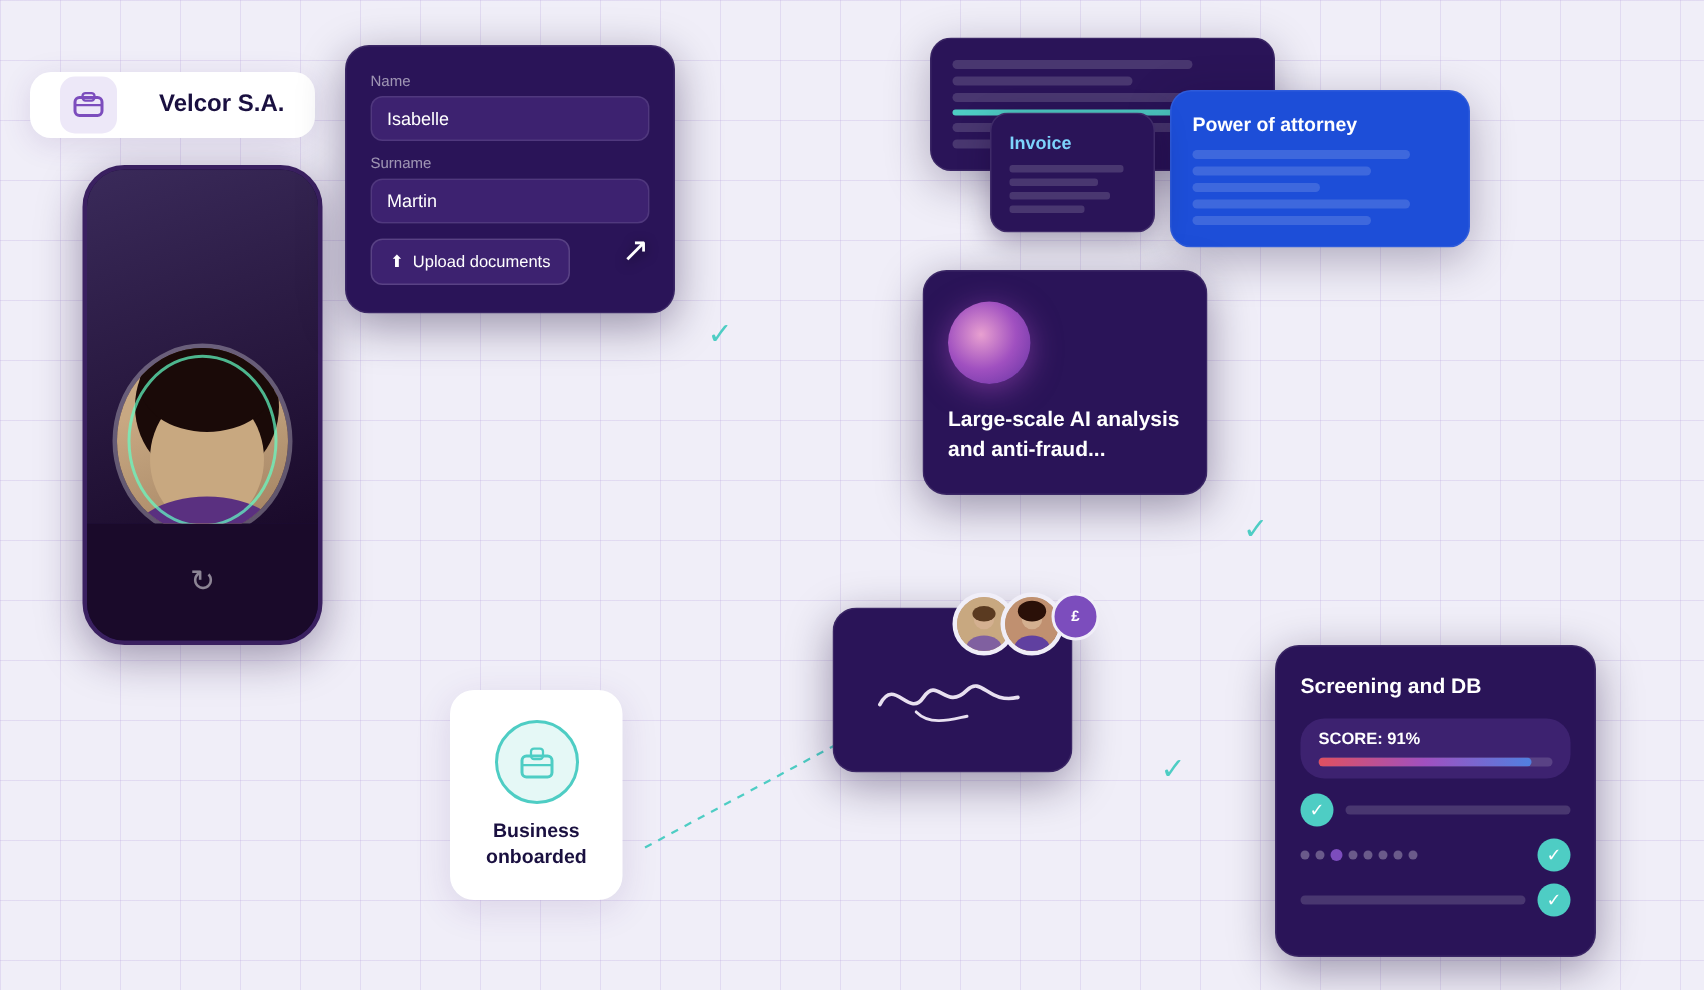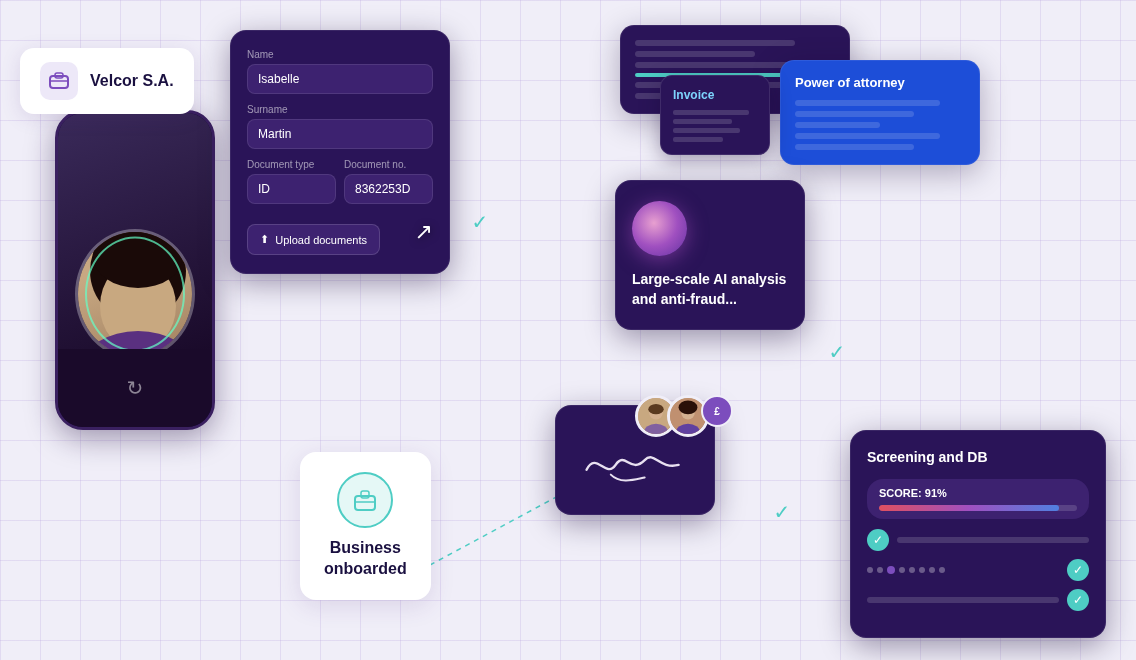--- a/index.html
+++ b/index.html
@@ -23,24 +23,24 @@
       z-index: 0;
     }
 
     
     .velcor-card {
       position: absolute;
       top: 48px;
       left: 20px;
       background: white;
       border-radius: 14px;
-      padding: 14px 20px;
-      display: flex;
-      align-items: center;
-      gap: 12px;
+      padding: 3px 20px;
+      display: flex;
+      align-items: center;
+      gap: 28px;
       box-shadow: 0 4px 20px rgba(80,40,120,0.13);
       z-index: 10;
     }
     .velcor-icon {
       width: 38px; height: 38px;
       background: #ede8f8;
       border-radius: 10px;
       display: flex; align-items: center; justify-content: center;
       color: #7c4dbd;
       font-size: 18px;
@@ -375,21 +375,21 @@
       display: flex; align-items: center; justify-content: center;
       margin-left: -8px;
       font-weight: 700;
     }
 
     
     .screening-card {
       position: absolute;
       top: 430px;
       left: 850px;
-      width: 256px;
+      width: 214px;
       background: #2a1458;
       border-radius: 16px;
       padding: 18px 16px;
       z-index: 10;
       box-shadow: 0 8px 30px rgba(20,5,50,0.4);
       border: 1px solid rgba(255,255,255,0.08);
     }
     .screening-title {
       color: white;
       font-size: 14px;
@@ -477,21 +477,21 @@
       background: rgba(78,205,196,0.15);
       border: 2px solid #4ecdc4;
       display: flex;
       align-items: center;
       justify-content: center;
       margin: 0 auto 10px;
       font-size: 22px;
       color: #4ecdc4;
     }
     .business-title {
-      font-size: 16px;
+      font-size: 13px;
       font-weight: 700;
       color: #1a1040;
       line-height: 1.3;
     }
 
     
     .teal-check {
       color: #4ecdc4;
       font-size: 20px;
     }
@@ -538,30 +538,20 @@
 </div>
 
 <div class="personal-data-card">
 
   <div class="pd-label">Name</div>
   <div class="pd-input">Isabelle</div>
 
   <div class="pd-label">Surname</div>
   <div class="pd-input">Martin</div>
 
-  <div class="pd-row">
-    <div class="pd-row-col">
-      <div class="pd-label">Document type</div>
-      <div class="pd-input">ID</div>
-    </div>
-    <div class="pd-row-col">
-      <div class="pd-label">Document no.</div>
-      <div class="pd-input">8362253D</div>
-    </div>
-  </div>
 
   <button class="pd-upload-btn">
     <span>⬆</span>
     <span>Upload documents</span>
   </button>
 
   <div class="cursor">↗</div>
 </div>
 
 <div class="checkmark" style="top: 210px; left: 468px;">

